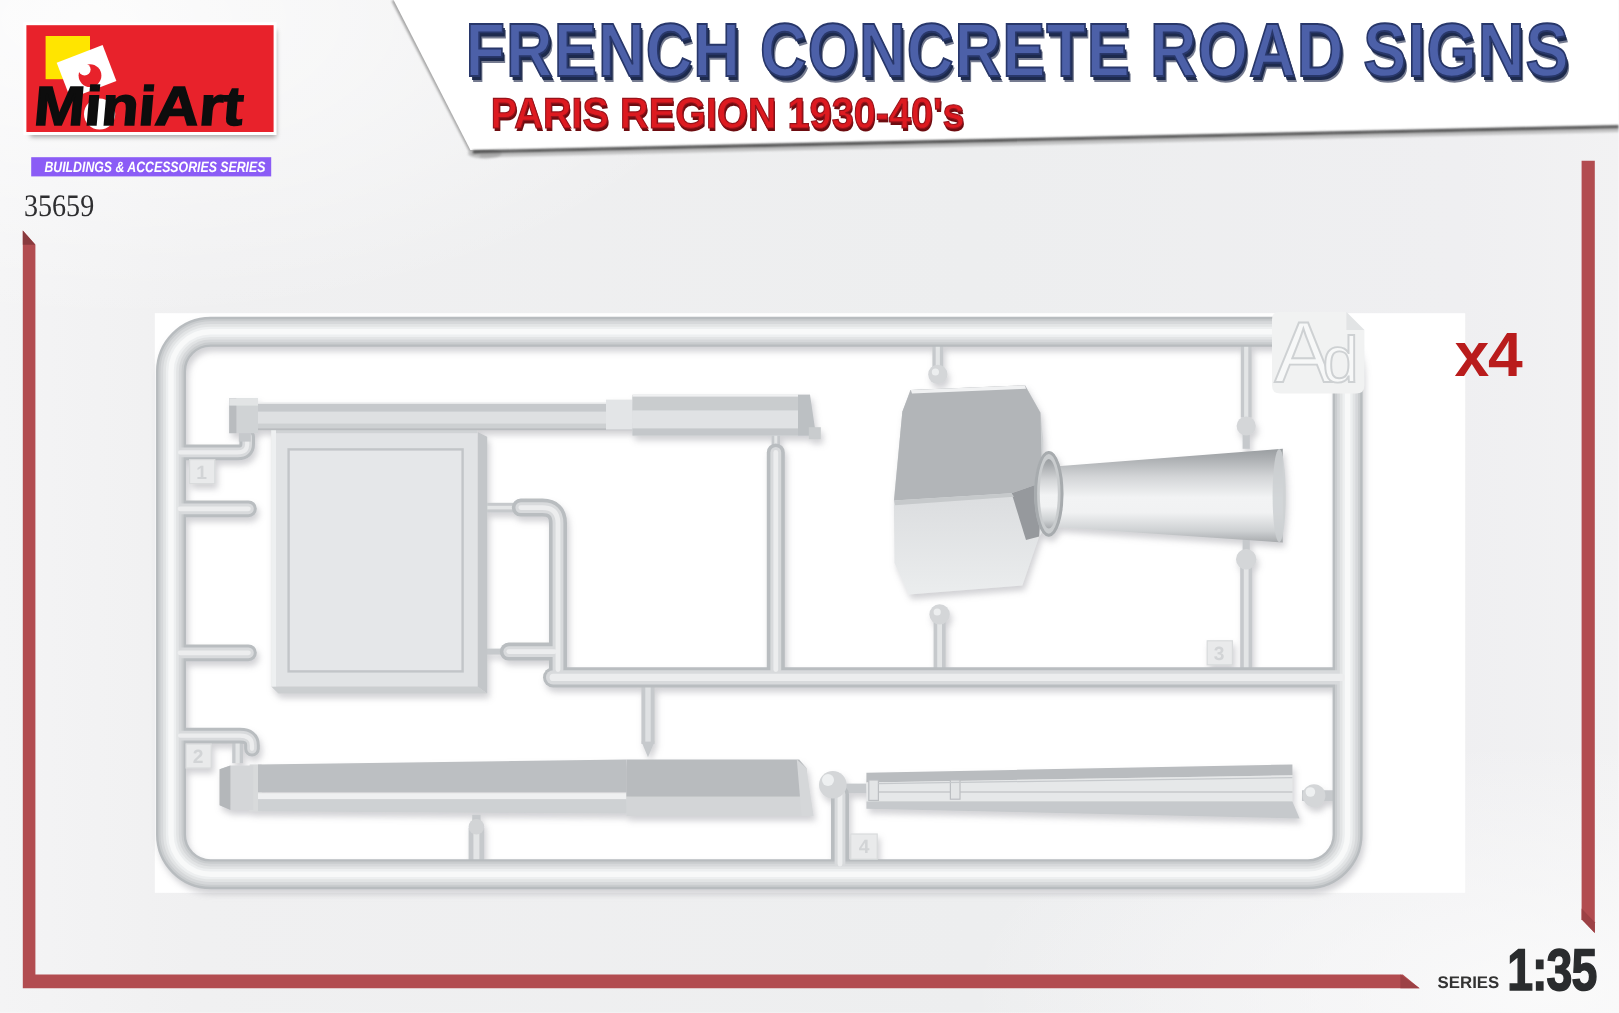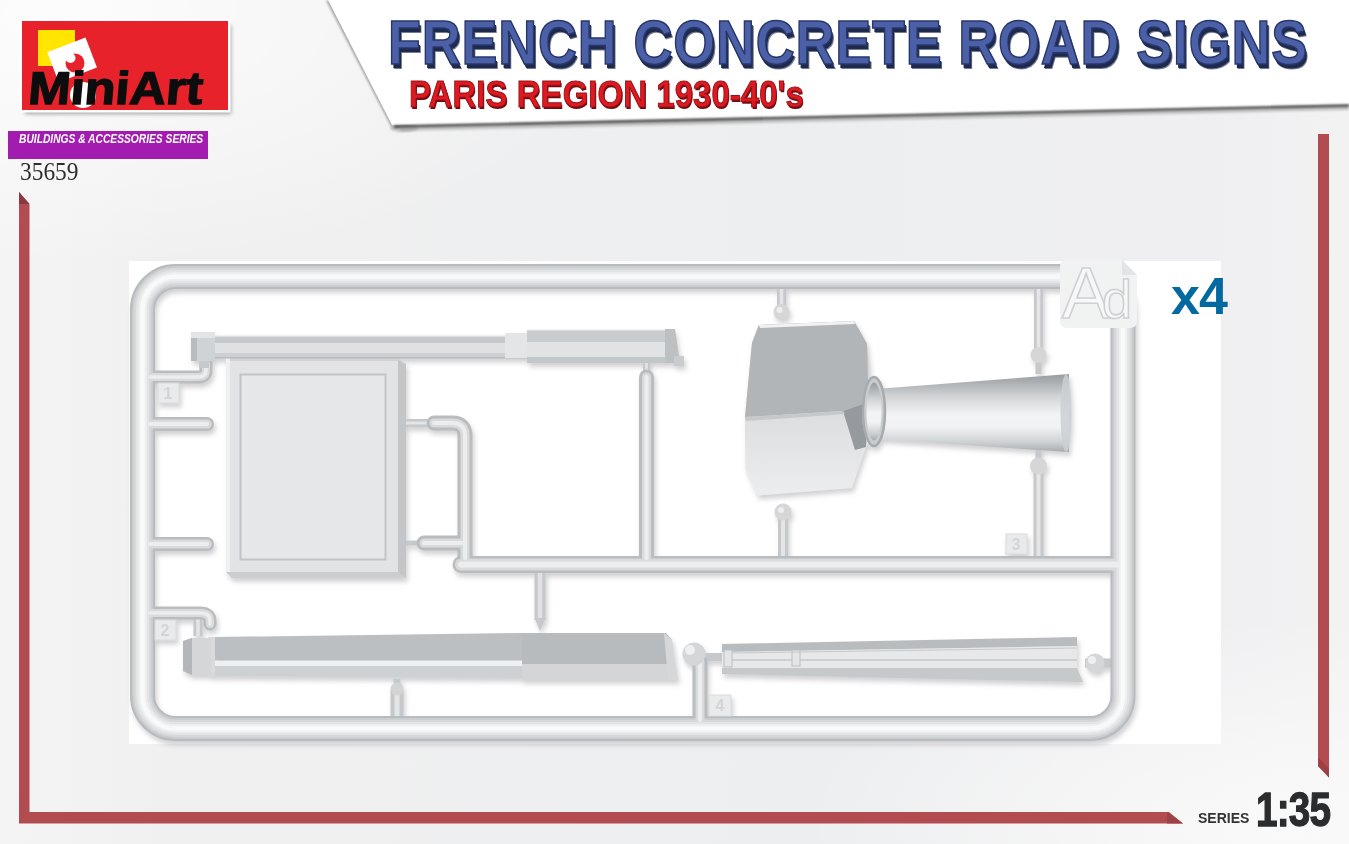--- a/index.html
+++ b/index.html
@@ -42,21 +42,21 @@
       <rect x="10" y="13" width="41" height="32" fill="#ffffff"></rect>
     </g>
     <circle cx="41" cy="64" r="13" fill="#ffffff"></circle>
     <circle cx="33" cy="32" r="9.5" fill="#e8222b"></circle>
     <circle cx="28.5" cy="27" r="5" fill="#ffffff"></circle>
   </svg>
 
   <div class="abs" style="left:9px;top:40px;font-size:46px;font-weight:bold;color:#0d0d0d;-webkit-text-stroke:1.4px #0d0d0d;letter-spacing:0px;transform:skewX(-5deg) scaleX(1.10);transform-origin:0 0;white-space:nowrap;">MiniArt</div>
 </div>
 
-<div class="abs" style="left:8px;top:131px;width:200px;height:28px;background:#a21caf;">
+<div class="abs" style="left:26px;top:131px;width:200px;height:16px;background:#8b5cf6;">
     <span class="abs" style="left:11px;top:0;color:#ffffff;font-size:12.5px;font-weight:bold;font-style:italic;line-height:16px;white-space:nowrap;transform:scaleX(.82);transform-origin:0 0;">BUILDINGS &amp; ACCESSORIES SERIES</span>
   </div>
 
 <div class="abs" style="left:20px;top:157px;font-family:'Liberation Serif',serif;font-size:26px;color:#2e2e30;transform:scaleX(.9);transform-origin:0 0;">35659</div>
 
 <svg class="abs" style="left:0;top:0;" width="1349" height="844" viewBox="0 0 1349 844">
   <polygon points="19,192 29.5,204 29.5,812 1169,812 1183,823.5 19,823.5" fill="#b24c50"></polygon>
   <polygon points="19,192 29.5,204 19,204" fill="#8a3a3e"></polygon>
 
   <polygon points="1167,812 1183,823.5 1167,823.5" fill="#9c4145"></polygon>
@@ -257,17 +257,17 @@
   </g>
 
   <g>
     <path d="M1066,260 H1122 L1137,275 V321 Q1137,328 1130,328 H1067 Q1060,328 1060,321 V266 Q1060,260 1066,260 Z" fill="#f1f2f2"></path>
     <path d="M1122,260 L1137,275 H1122 Z" fill="#e2e4e5"></path>
     <text x="1062" y="318" font-size="72" font-family="Liberation Sans,sans-serif" fill="#f7f8f8" stroke="#ced1d3" stroke-width="1.6">A</text>
     <text x="1102" y="318" font-size="54" font-family="Liberation Sans,sans-serif" fill="#f7f8f8" stroke="#ced1d3" stroke-width="1.6">d</text>
   </g>
 </svg>
 
-<div class="abs" style="left:1171px;top:266px;font-size:52px;font-weight:bold;color:#0369a1;letter-spacing:-1px;">x4</div>
+<div class="abs" style="left:1212px;top:266px;font-size:52px;font-weight:bold;color:#b91c1c;letter-spacing:-1px;">x4</div>
 
 <div class="abs" style="left:1198px;top:810px;font-size:14px;font-weight:bold;color:#333;letter-spacing:0px;">SERIES</div>
 
 <div class="abs" style="left:1256px;top:781px;font-size:49px;font-weight:bold;color:#2a2c2e;-webkit-text-stroke:1.3px #2a2c2e;letter-spacing:-1px;transform:scaleX(.79);transform-origin:0 0;">1:35</div>
 
 </body></html>

